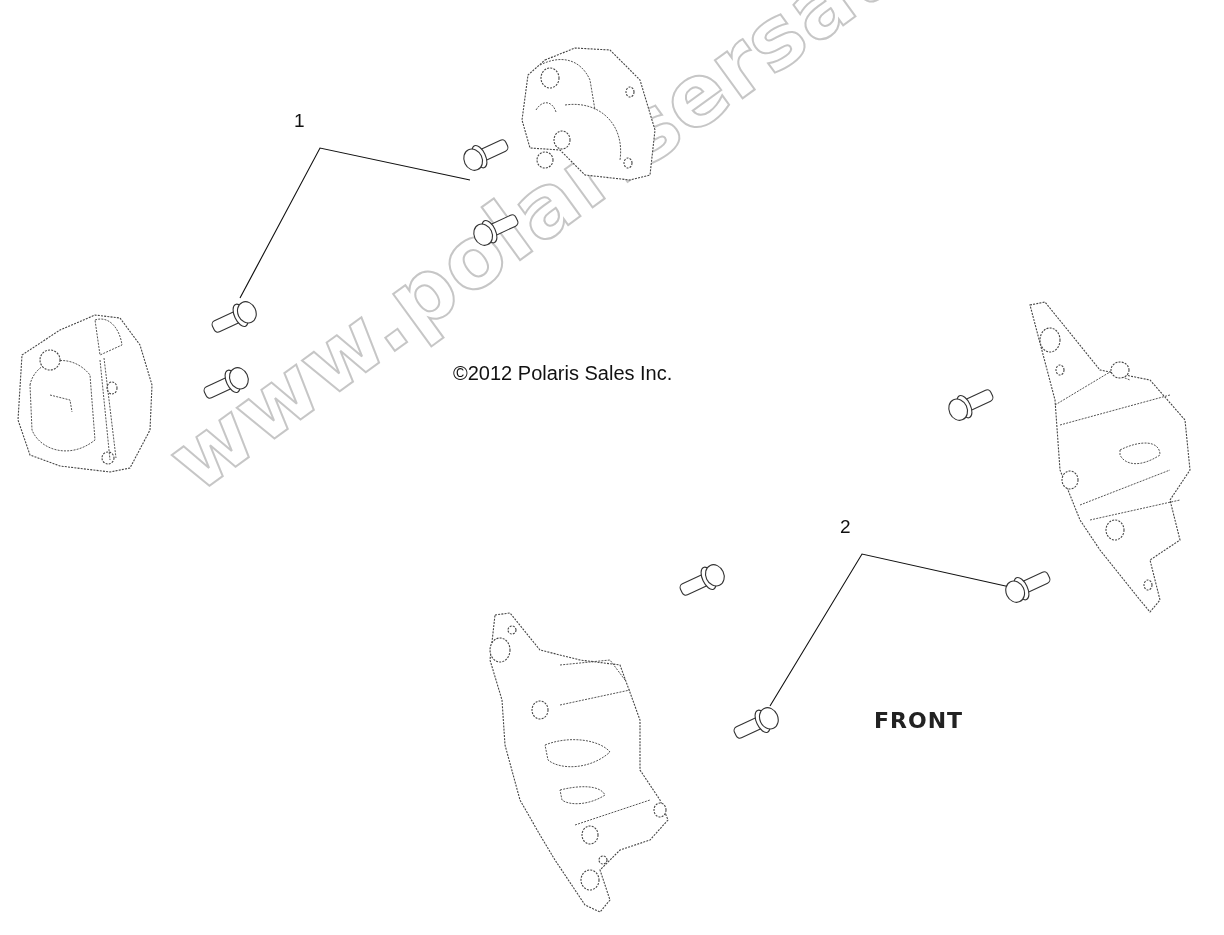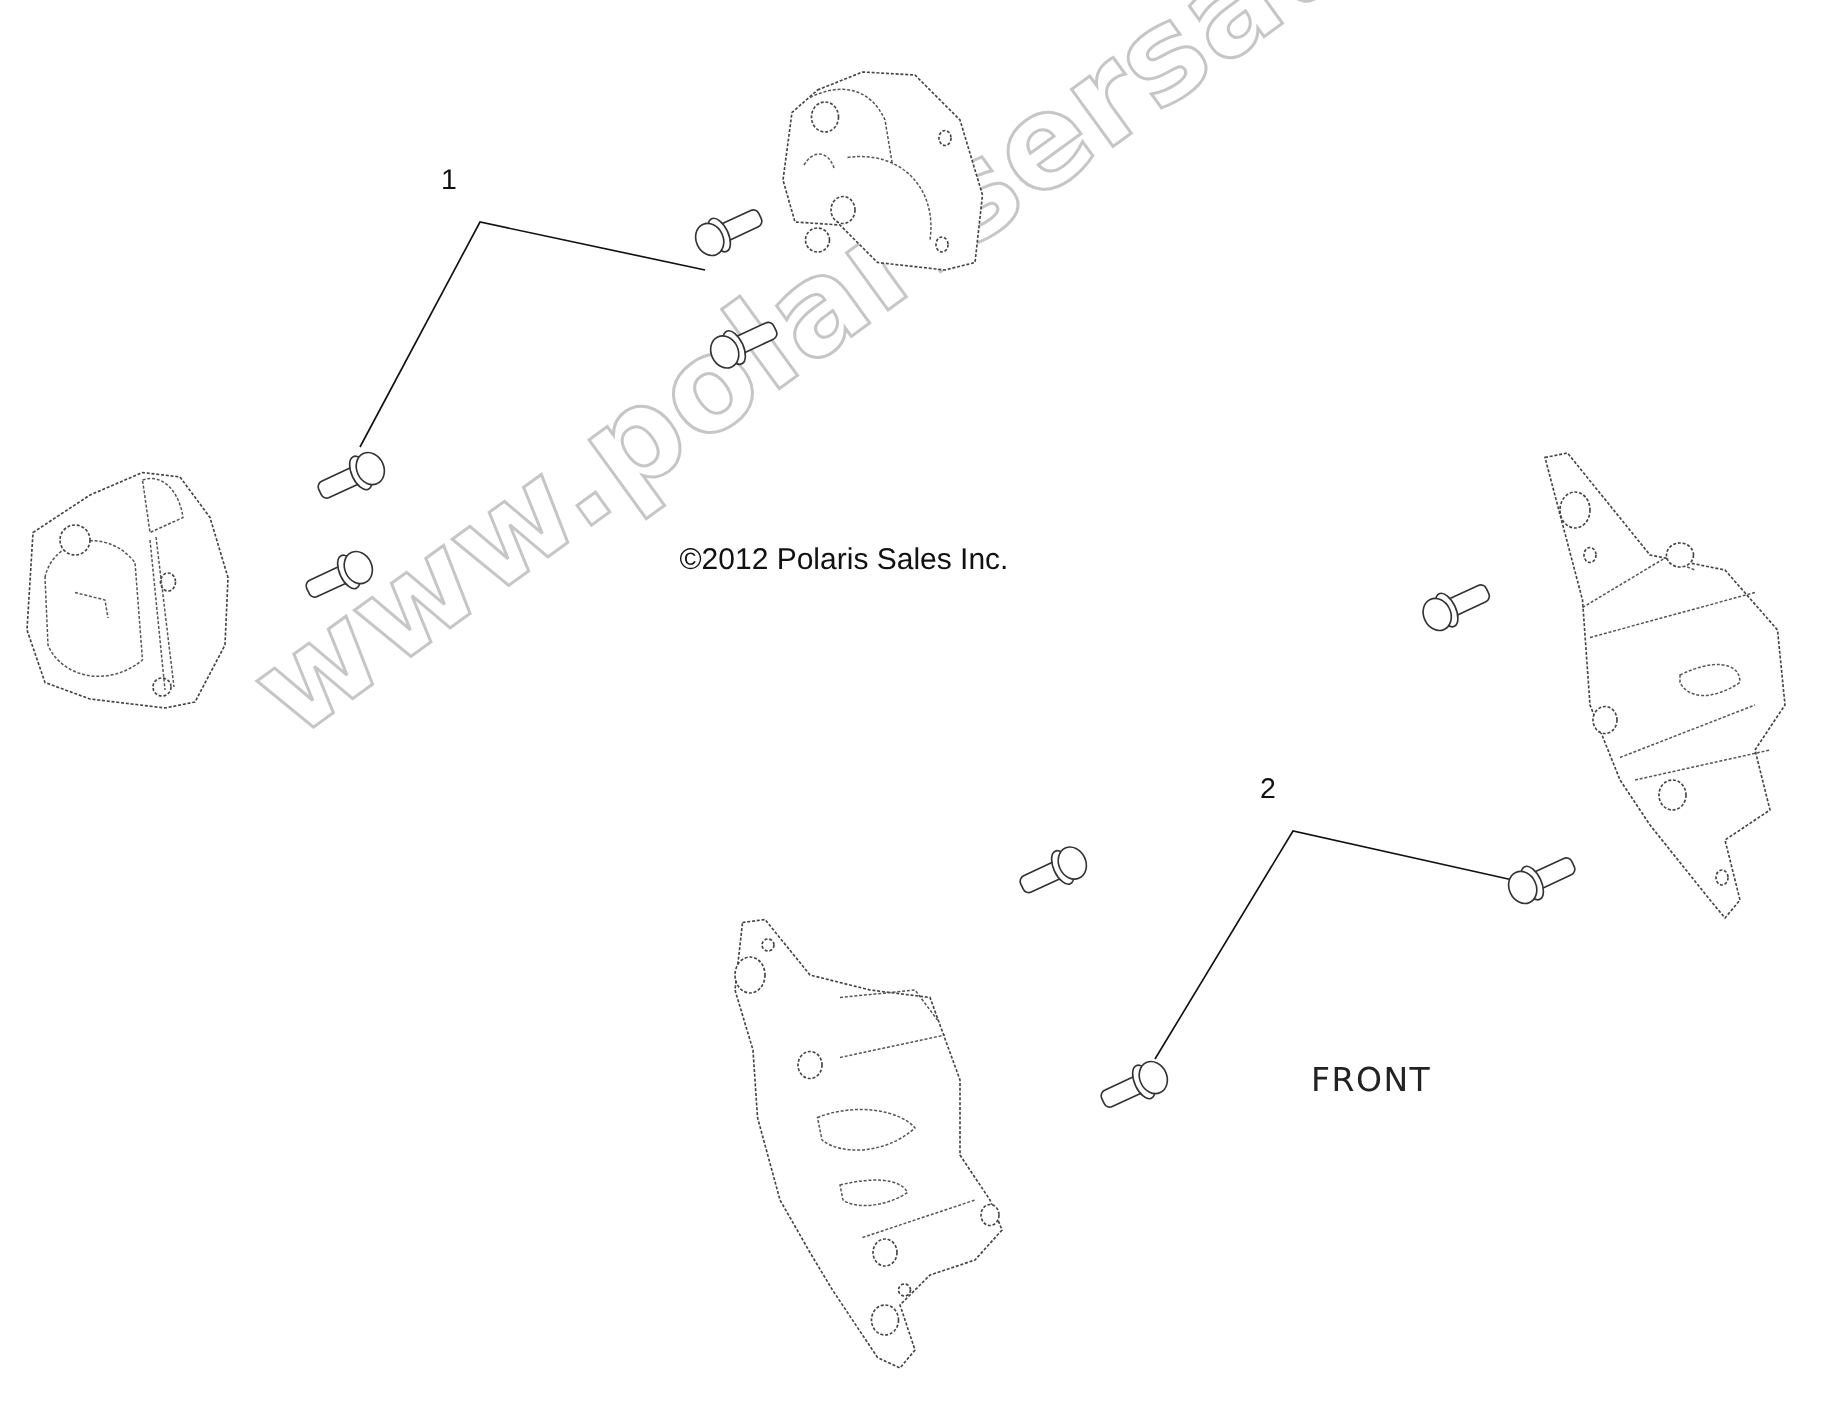--- a/index.html
+++ b/index.html
@@ -11,21 +11,21 @@
       font-family: "DejaVu Sans", sans-serif; font-weight: bold;
       font-size: 86px; letter-spacing: 1px;
       color: #ffffff;
       -webkit-text-stroke: 2px #c4c4c4;
       text-shadow: 0 0 0 #d8d8d8;
       transform: rotate(-36deg); transform-origin: 0 0;
       white-space: nowrap; opacity: 0.95;
     }
     .callout { position: absolute; font-family: "Liberation Sans", sans-serif; font-size: 19px; color: #111; }
     .copyright { position: absolute; left: 453px; top: 362px; font-size: 20px; color: #111; font-family: "Liberation Sans", sans-serif; white-space: nowrap; }
-    .front { position: absolute; left: 874px; top: 708px; font-size: 22px; color: #222; font-family: "DejaVu Sans", sans-serif; letter-spacing: 1px; font-weight: normal; }
+    .front { position: absolute; left: 874px; top: 708px; font-size: 22px; color: #222; font-family: "DejaVu Sans", sans-serif; letter-spacing: 1px; font-weight: bold; }
     .part { fill: #ffffff; stroke: #444; stroke-width: 1.1; stroke-dasharray: 2 1.2; }
     .part-solid { fill: none; stroke: #555; stroke-width: 1; stroke-dasharray: 2 1.2; }
     .bolt { fill: #fff; stroke: #333; stroke-width: 1.1; }
     .leader { stroke: #111; stroke-width: 1.1; fill: none; }
   </style>
 </head>
 <body>
 
 <div class="canvas">
 

